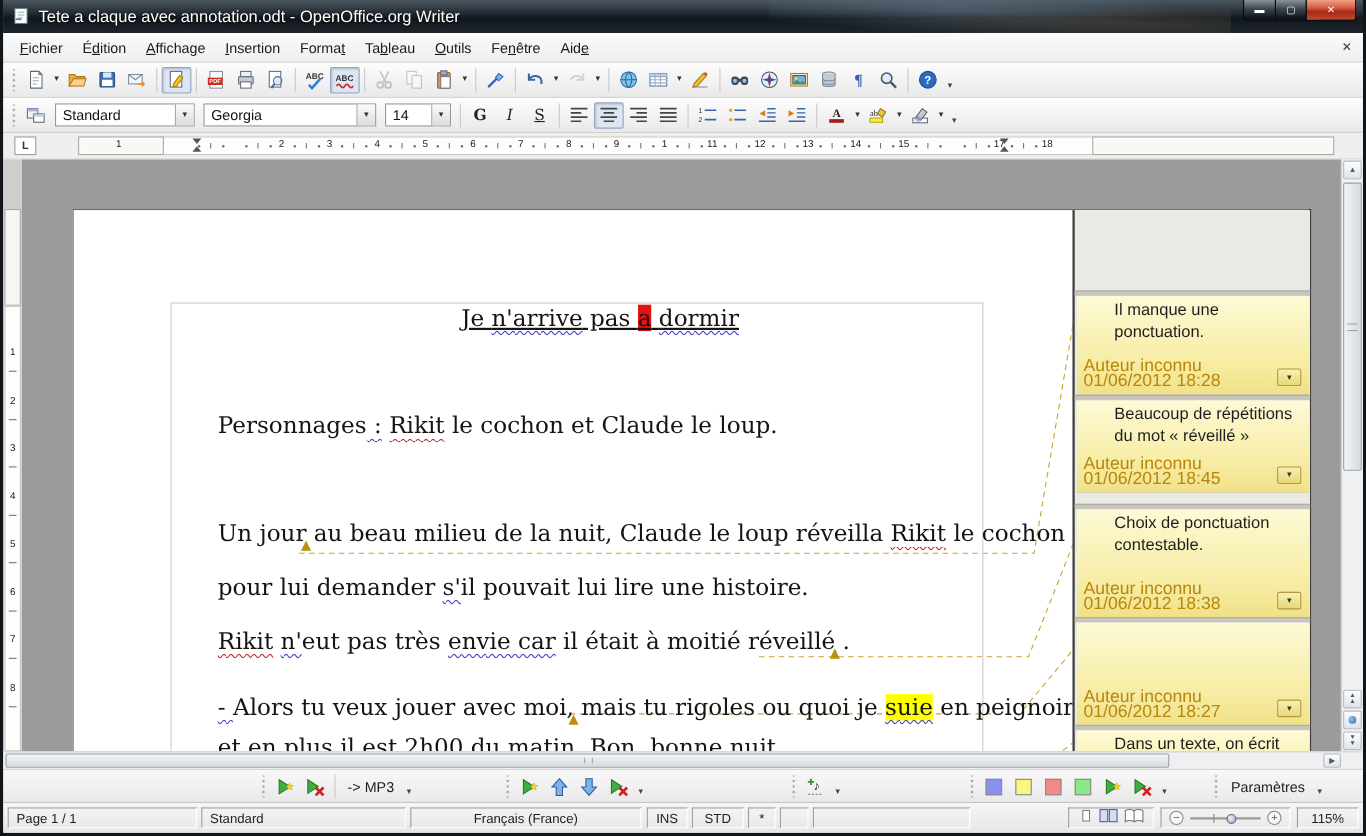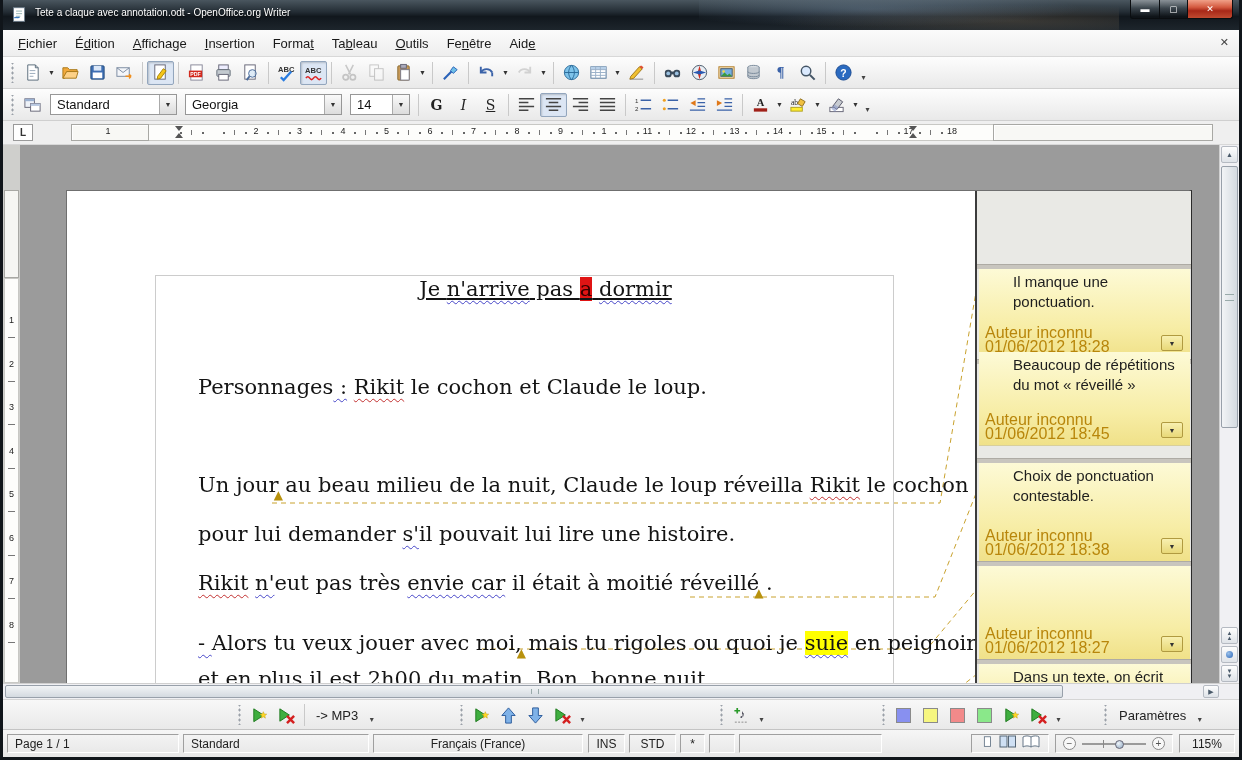--- a/index.html
+++ b/index.html
@@ -8,21 +8,21 @@
   .wcontent{position:absolute;left:3px;right:3px;top:0;bottom:3px;display:flex;flex-direction:column;background:#f0f0f0;}
 
   
   .titlebar{height:30px;flex:none;position:relative;
     background:linear-gradient(180deg,#4a565f 0%,#232c34 40%,#11171d 55%,#1d252c 100%);
     background-color:#1a2128;}
   .titlebar:after{content:"";position:absolute;right:120px;top:0;width:420px;height:100%;
     background:radial-gradient(ellipse at 40% 30%,rgba(150,180,210,.28),transparent 60%),
                radial-gradient(ellipse at 75% 70%,rgba(190,160,120,.22),transparent 55%);}
   .app-icon{position:absolute;left:8px;top:6px;width:17px;height:17px;}
-  .title-text{position:absolute;left:32px;top:7px;color:#fff;font-size:10px;text-shadow:0 1px 2px #000;}
+  .title-text{position:absolute;left:32px;top:7px;color:#fff;font-size:15px;text-shadow:0 1px 2px #000;}
   .win-controls{position:absolute;right:6px;top:0;display:flex;z-index:2;}
   .wbtn{height:19px;border:1px solid #0a0d10;border-top:none;display:flex;align-items:center;justify-content:center;
     color:#fff;font-size:9px;background:linear-gradient(180deg,rgba(255,255,255,.35),rgba(255,255,255,.06) 45%,rgba(0,0,0,.25));}
   .wbtn.min{width:30px;border-radius:0 0 0 3px;}
   .wbtn.max{width:29px;margin-left:-1px;}
   .wbtn.close{width:46px;margin-left:-1px;border-radius:0 0 3px 0;
     background:linear-gradient(180deg,#f0a088 0%,#d45a40 40%,#a82818 60%,#c04a30 100%);}
 
   
   .menubar{height:27px;flex:none;background:linear-gradient(#fbfbfb,#eeeeee);border-bottom:1px solid #d8d8d8;
@@ -606,21 +606,21 @@
               <div class="nsep" style="top: 73px;"></div>
               <div class="note" style="top: 78px; height: 90px;">
                 <div class="note-text">Il manque une ponctuation.</div>
                 <div class="note-meta">
                   <div>Auteur inconnu</div>
                   <div>01/06/2012 18:28</div>
                 </div>
                 <div class="note-dd">▼</div>
               </div>
               <div class="nsep" style="top: 168px;"></div>
-              <div class="note" style="top: 161px; height: 94px;">
+              <div class="note" style="top: 173px; height: 84px;">
                 <div class="note-text">Beaucoup de répétitions du mot « réveillé »</div>
                 <div class="note-meta">
                   <div>Auteur inconnu</div>
                   <div>01/06/2012 18:45</div>
                 </div>
                 <div class="note-dd">▼</div>
               </div>
               <div class="nsep" style="top: 267px;"></div>
               <div class="note" style="top: 272px; height: 99px;">
                 <div class="note-text">Choix de ponctuation contestable.</div>

